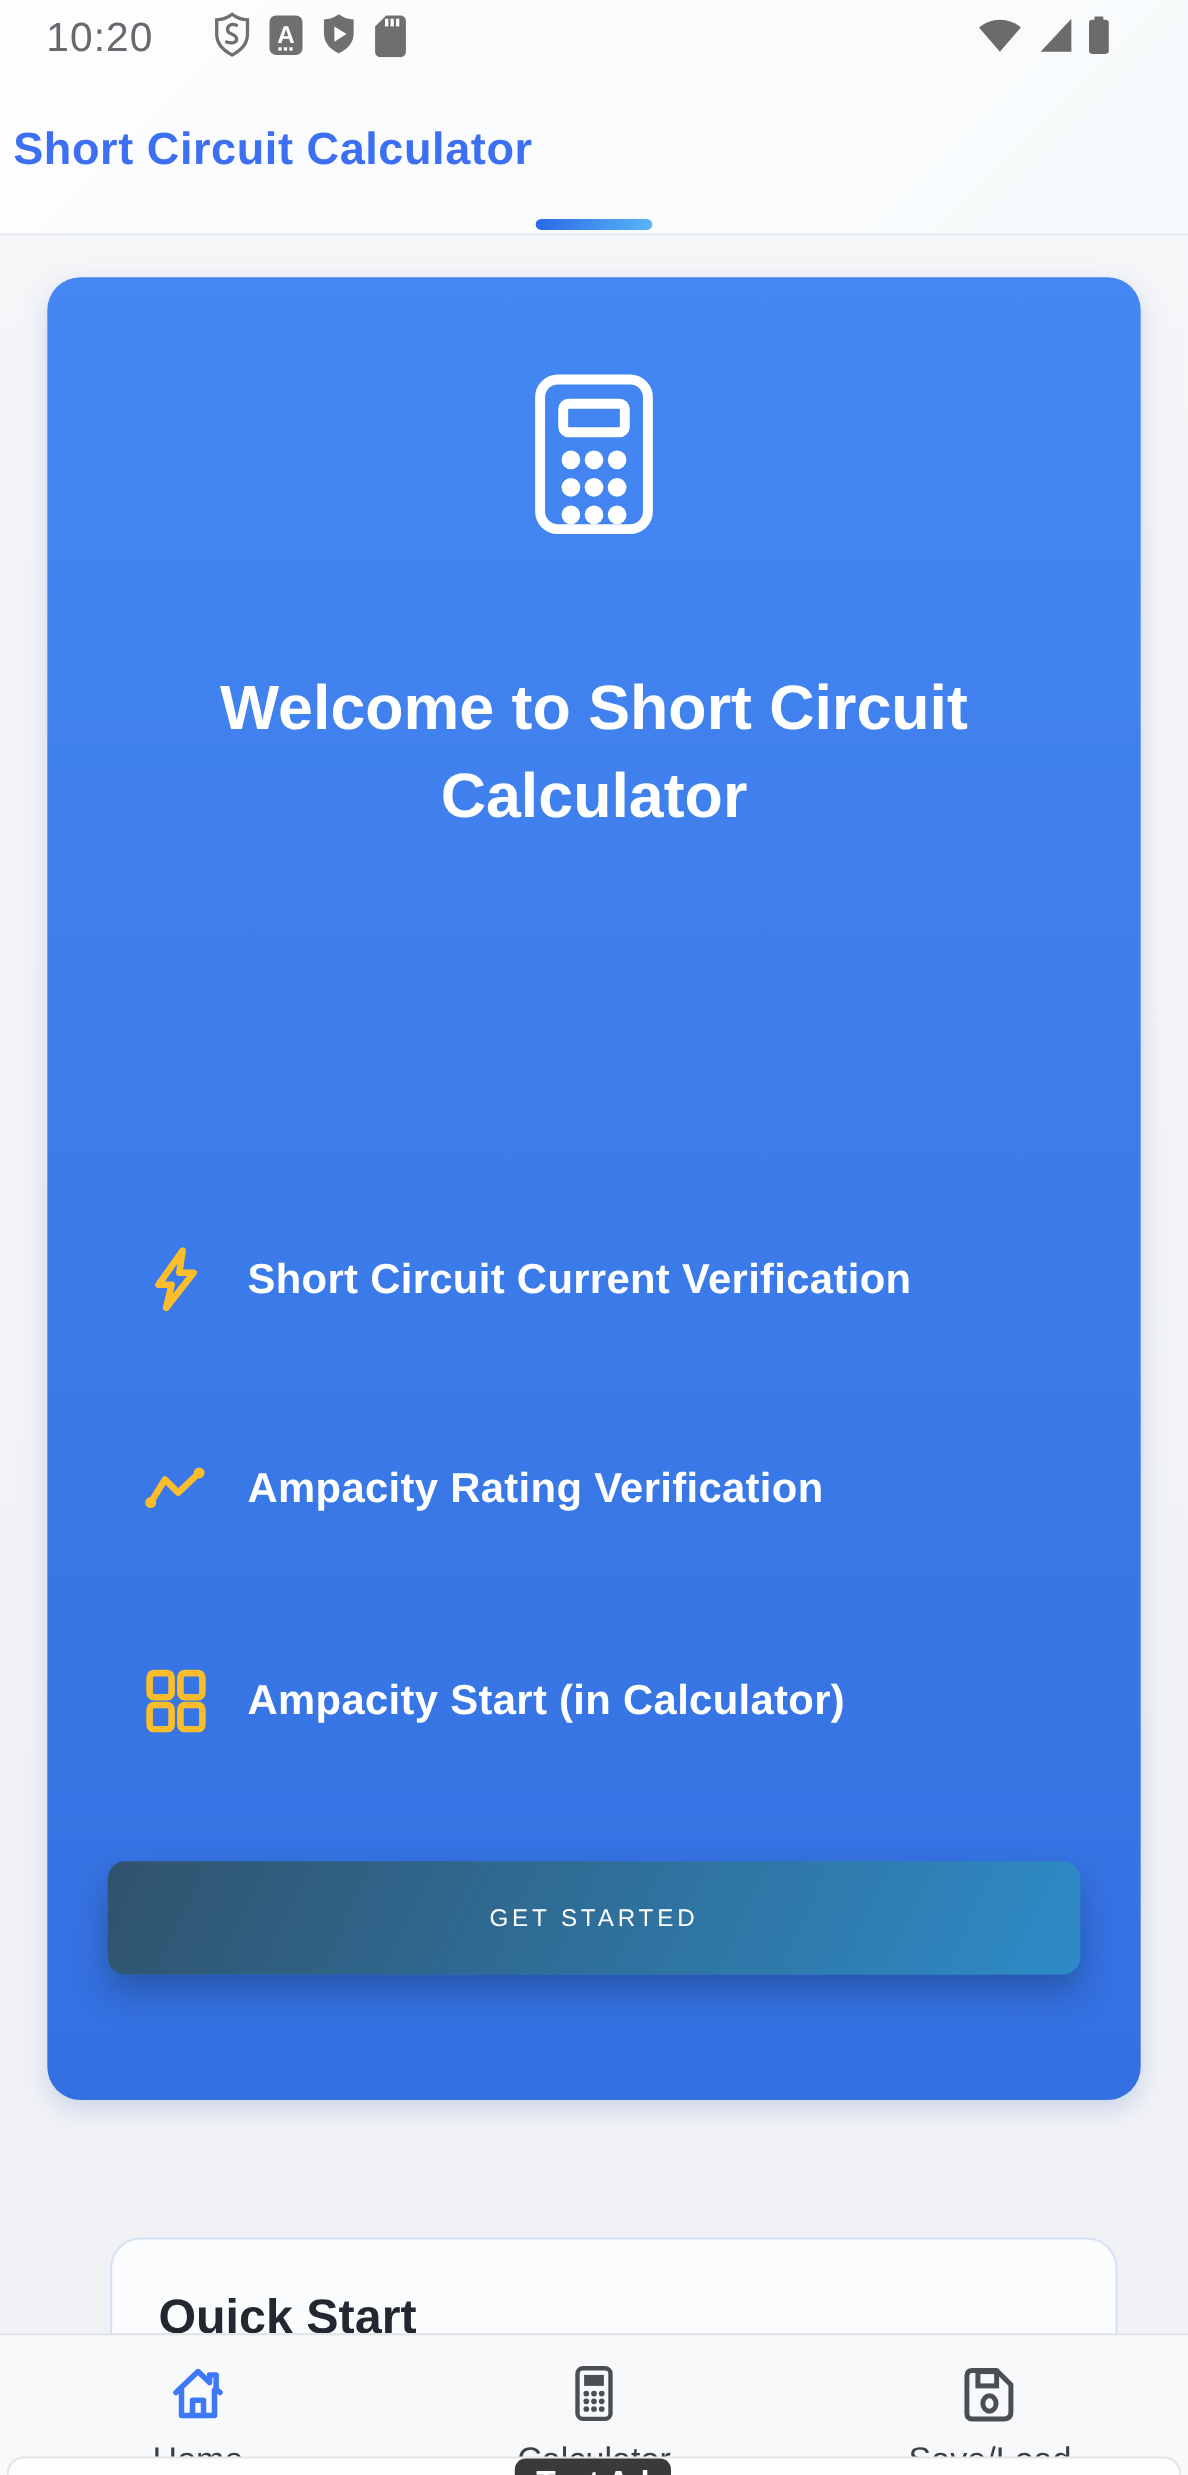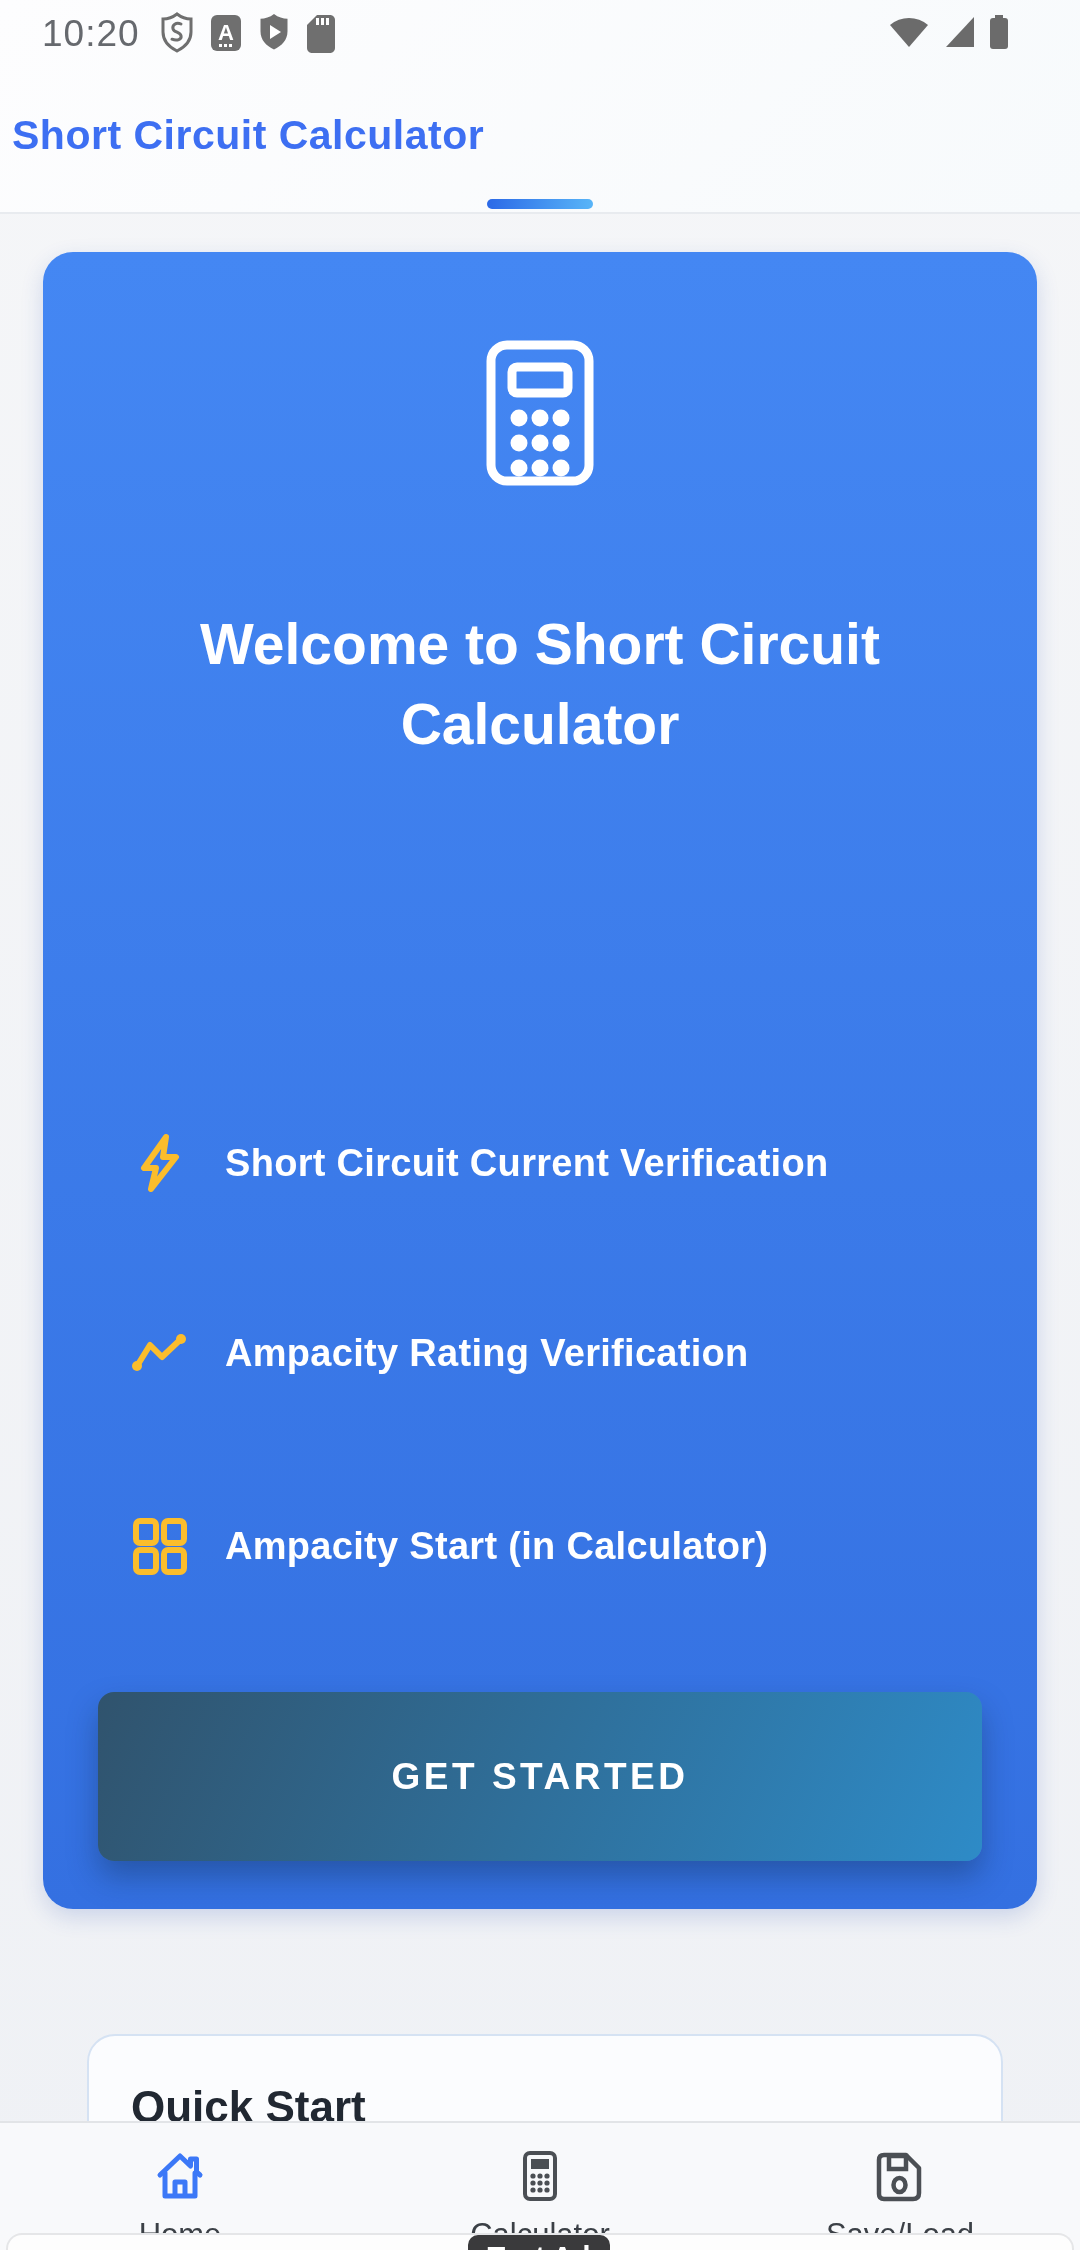--- a/index.html
+++ b/index.html
@@ -11,21 +11,21 @@
   }
 
   
   .top-area {
     position:absolute; left:0; top:0; width:1080px; height:214px;
     background:linear-gradient(135deg,#FDFDFE 0%,#F7FAFC 100%);
     border-bottom:2px solid #E8EBEF; z-index:2;
   }
   .statusbar {
     position:absolute; left:0; top:0; width:1080px; height:62px;
-    display:flex; align-items:center; padding:6px 70px 0 42px;
+    display:flex; align-items:center; padding:6px 70px 0 42px;gap:34px;
   }
   .sb-time { font-size:37px; color:#66696E; letter-spacing:1px; margin-right:20px; }
   .sb-left { display:flex; align-items:center; gap:16px; }
   .sb-right { margin-left:auto; display:flex; align-items:center; gap:12px; }
   .app-title {
     position:absolute; left:0; top:112px;
     font-size:41px; font-weight:700; color:#3D6FF2; letter-spacing:0.5px;
     white-space:nowrap;
     margin-left:12px;
   }
@@ -57,32 +57,32 @@
   .feature-row {
     position:absolute; left:88px; right:40px; height:62px;
     display:flex; align-items:center;
   }
   .feature-row.f1 { top:880px; }
   .feature-row.f2 { top:1070px; }
   .feature-row.f3 { top:1263px; }
   .feature-icon-box { width:58px; display:flex; justify-content:center; margin-right:36px; flex:0 0 58px; }
   .feature-label { color:#FFFFFF; font-size:38px; font-weight:600; letter-spacing:0.3px; }
   .cta-button {
-    position:absolute; left:55px; top:1440px; width:884px; height:169px;
+    position:absolute; left:55px; top:1440px; width:884px; height:103px;
     border:none; border-radius:16px; cursor:pointer;
     background:linear-gradient(115deg,#30536D 0%,#2E8BC7 100%);
     box-shadow:0 16px 30px rgba(15,40,70,0.35);
     color:#FFFFFF; font-family:"Liberation Sans",sans-serif;
-    font-size:37px; font-weight:700; letter-spacing:3.5px;
+    font-size:22px; font-weight:400; letter-spacing:3.5px;
     display:flex; align-items:center; justify-content:center;
   }
 
   
   .quick-card {
-    position:absolute; left:87px; top:2034px; width:916px; height:170px;
+    position:absolute; left:100px; top:2034px; width:916px; height:170px;
     background:#FBFCFE; border:2px solid #D5E2F3; border-radius:28px;
     z-index:1;
   }
   .quick-title { margin:46px 0 0 42px; font-size:44px; font-weight:700; color:#212832; }
 
   
   .bottom-nav {
     position:absolute; left:0; top:2121px; width:1080px; height:129px;
     background:#F8F9FB; border-top:2px solid #E2E4E7;
     display:flex; z-index:5;

